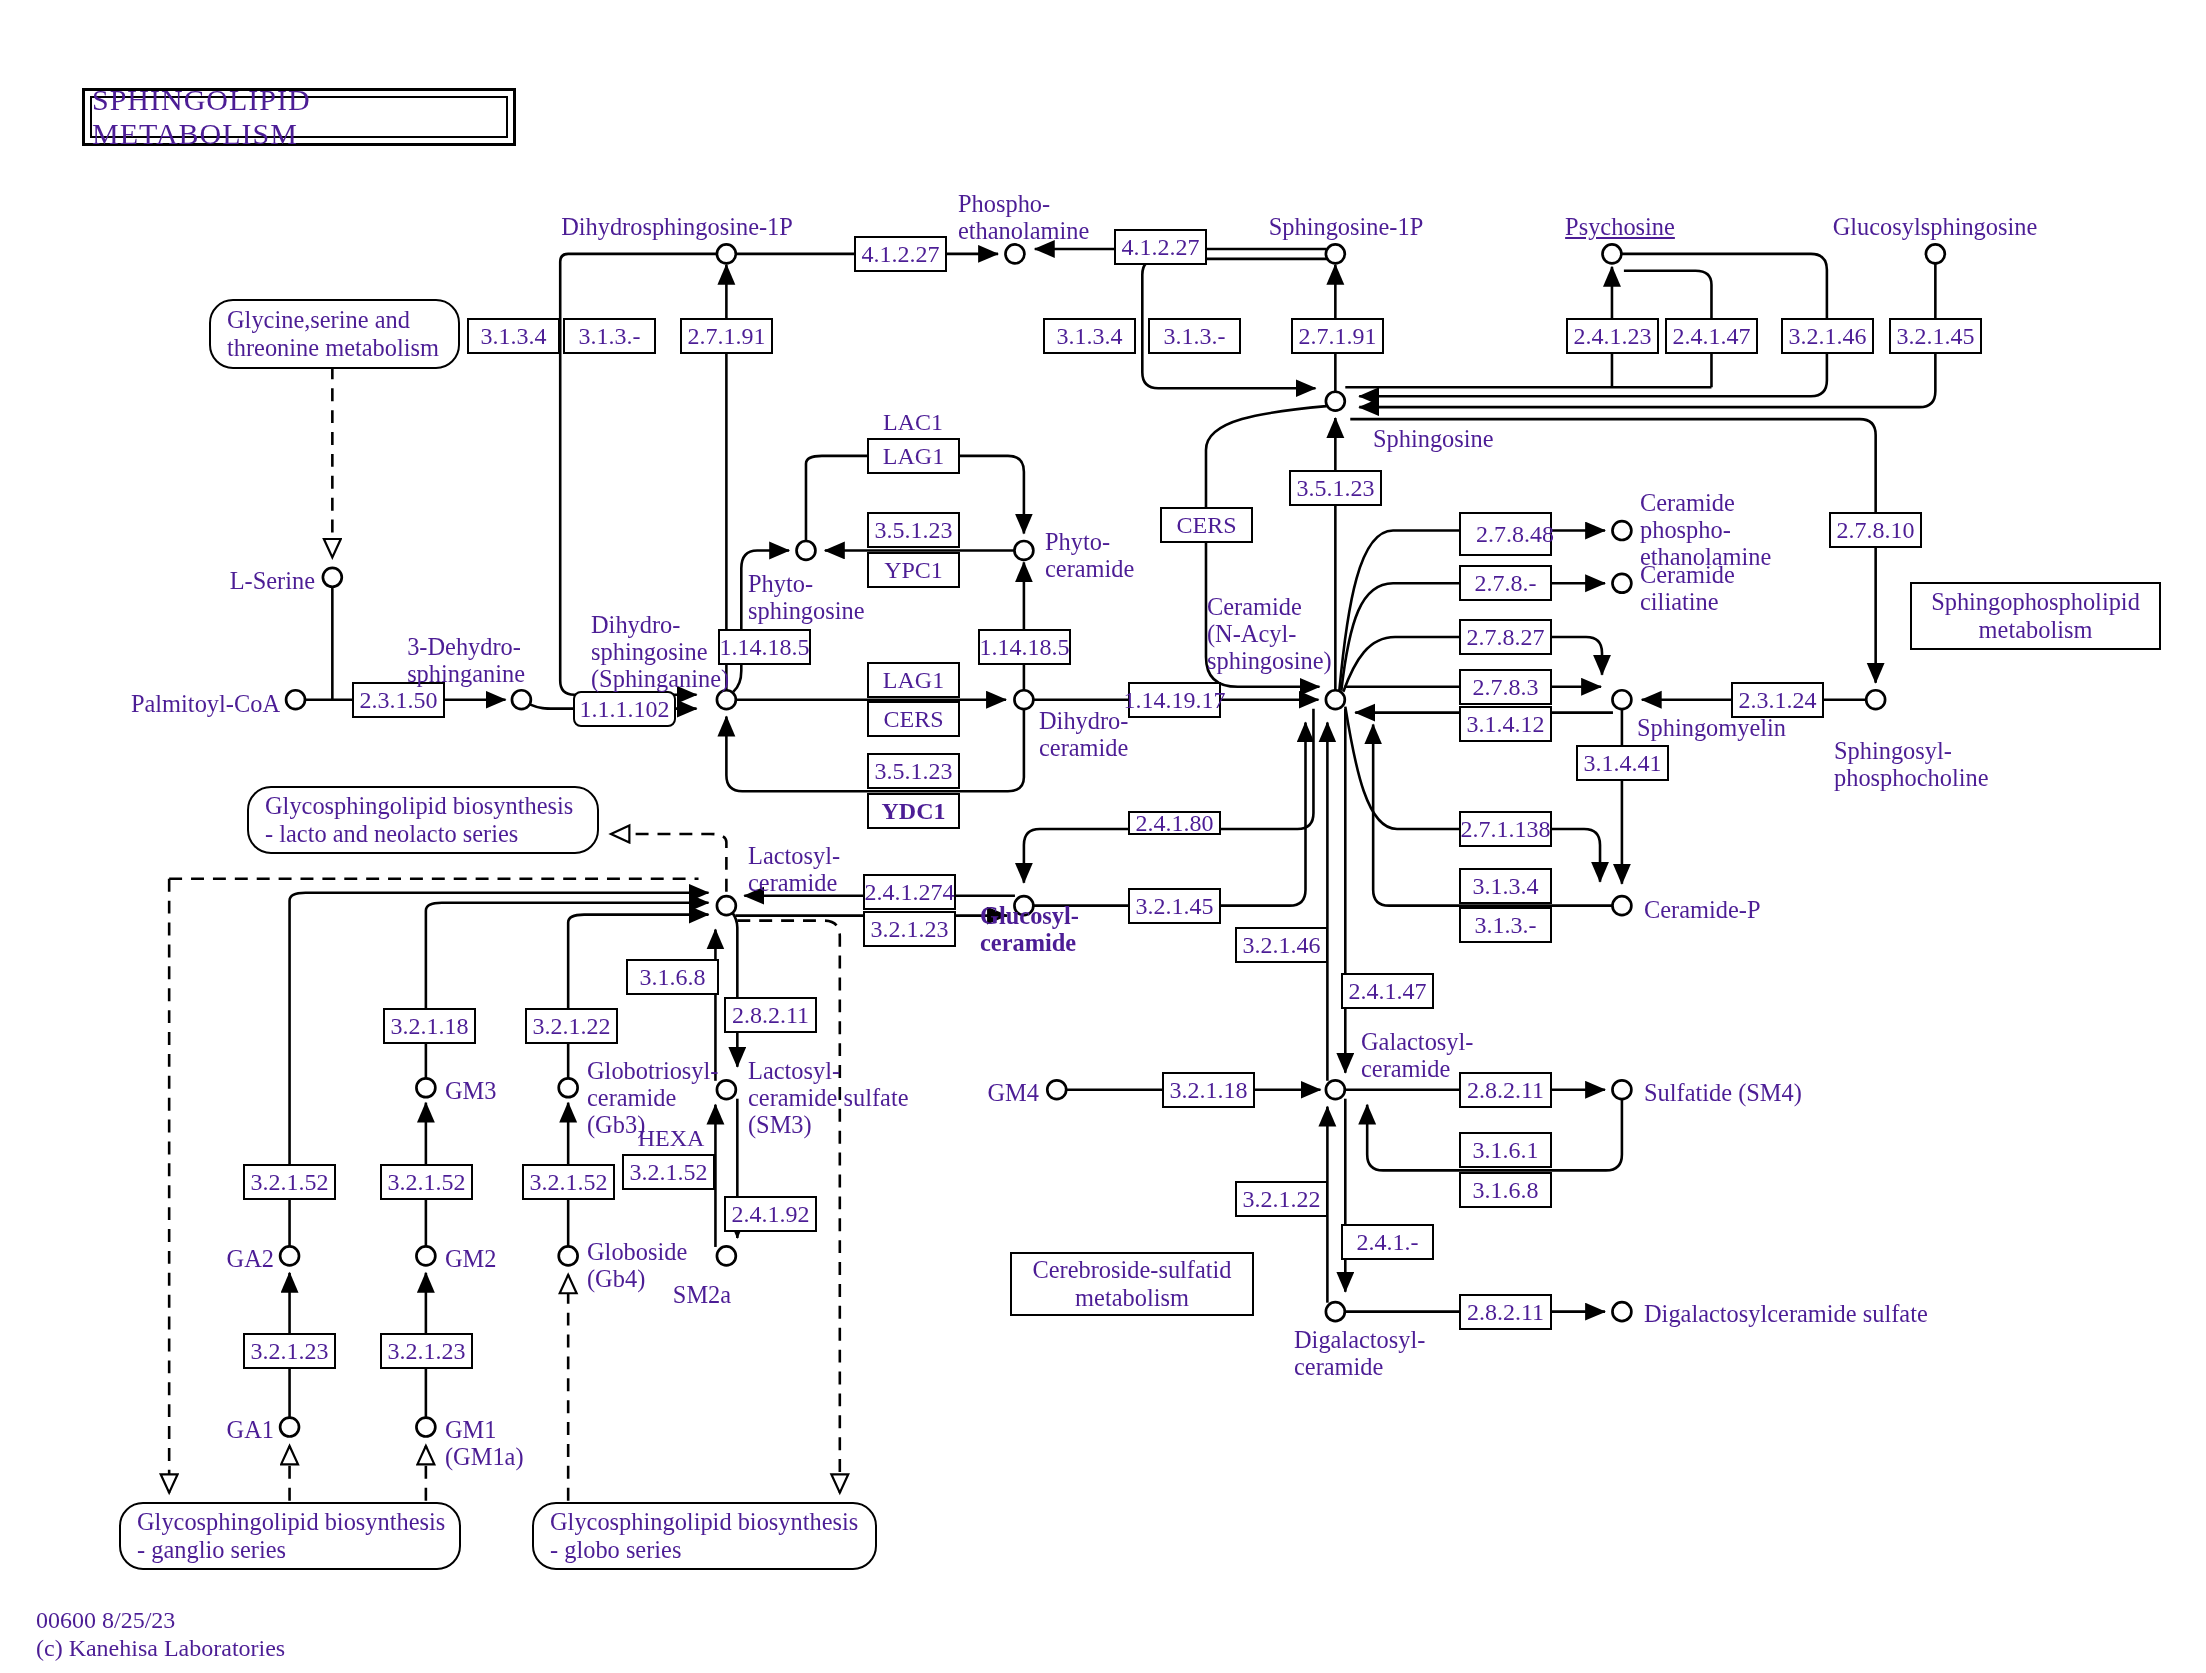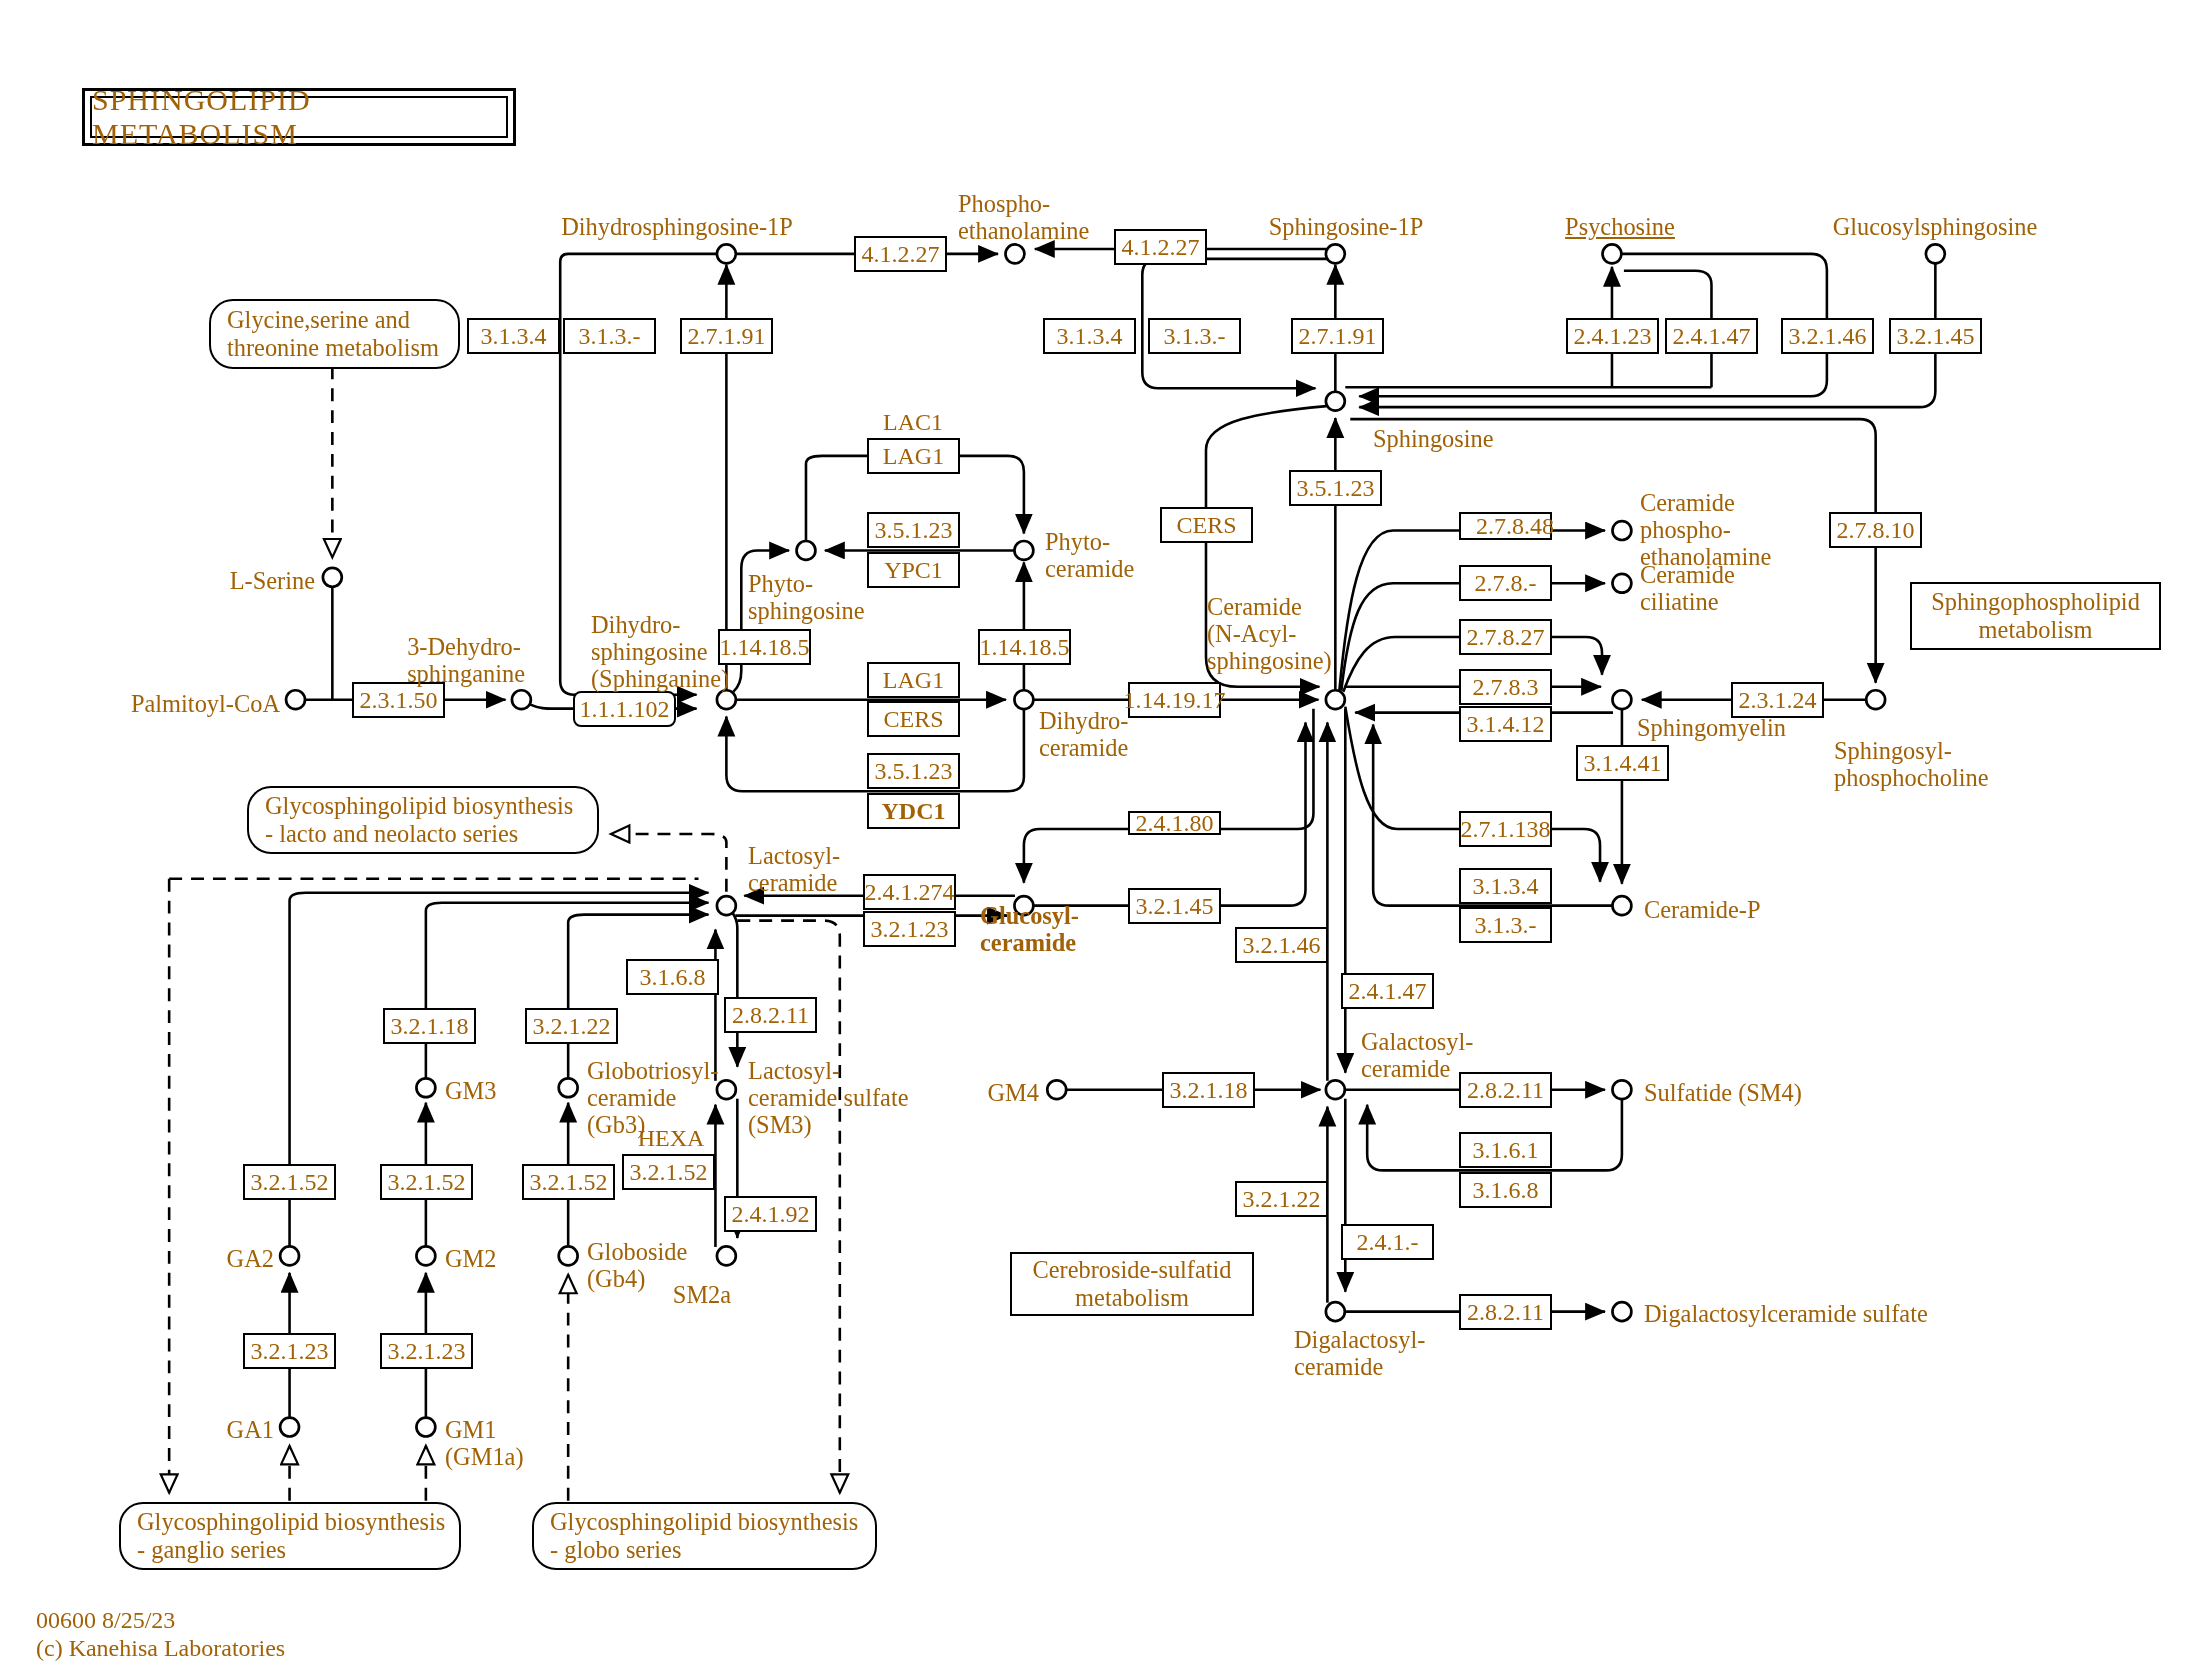--- a/index.html
+++ b/index.html
@@ -1,18 +1,18 @@
 <!DOCTYPE html>
 <html><head>
 <meta charset="utf-8">
 <style>
   html,body{margin:0;padding:0;background:#888;}
   #canvas{
     position:relative;width:2207px;height:1674px;background:#ffffff;
-    font-family:"Liberation Serif","DejaVu Serif",serif;color:#a16207;overflow:hidden;
+    font-family:"Liberation Serif","DejaVu Serif",serif;color:#4c1d95;overflow:hidden;
   }
   #edges{position:absolute;left:0;top:0;z-index:1;}
   .enzyme{
     position:absolute;z-index:3;box-sizing:border-box;
     border:2.6px solid #000;background:#fff;
     display:flex;align-items:center;justify-content:center;
     font-size:24px;white-space:nowrap;
   }
   .genetext{
     position:absolute;z-index:3;transform:translate(-50%,-50%);
@@ -187,21 +187,21 @@
     <div class="enzyme" style="left: 867px; top: 438px; width: 93px; height: 36px;">LAG1</div>
     <div class="enzyme" style="left: 867px; top: 512px; width: 93px; height: 36px;">3.5.1.23</div>
     <div class="enzyme" style="left: 867px; top: 552px; width: 93px; height: 36px;">YPC1</div>
     <div class="enzyme" style="left: 718px; top: 629px; width: 93px; height: 36px;">1.14.18.5</div>
     <div class="enzyme" style="left: 978px; top: 629px; width: 93px; height: 36px;">1.14.18.5</div>
     <div class="enzyme" style="left: 867px; top: 662px; width: 93px; height: 36px;">LAG1</div>
     <div class="enzyme" style="left: 867px; top: 701px; width: 93px; height: 36px;">CERS</div>
     <div class="enzyme" style="left: 1128px; top: 682px; width: 93px; height: 36px;">1.14.19.17</div>
     <div class="enzyme" style="left: 867px; top: 753px; width: 93px; height: 36px;">3.5.1.23</div>
     <div class="enzyme" style="left: 867px; top: 793px; width: 93px; height: 36px; font-weight: bold;">YDC1</div>
-    <div class="enzyme" style="left: 1459px; top: 512px; width: 93px; height: 28px; padding-left: 19px;">2.7.8.48</div>
+    <div class="enzyme" style="left: 1459px; top: 512px; width: 93px; height: 44px; padding-left: 19px;">2.7.8.48</div>
     <div class="enzyme" style="left: 1459px; top: 565px; width: 93px; height: 36px;">2.7.8.-</div>
     <div class="enzyme" style="left: 1459px; top: 619px; width: 93px; height: 36px;">2.7.8.27</div>
     <div class="enzyme" style="left: 1459px; top: 669px; width: 93px; height: 36px;">2.7.8.3</div>
     <div class="enzyme" style="left: 1459px; top: 706px; width: 93px; height: 36px;">3.1.4.12</div>
     <div class="enzyme" style="left: 1731px; top: 682px; width: 93px; height: 36px;">2.3.1.24</div>
     <div class="enzyme" style="left: 1829px; top: 512px; width: 93px; height: 36px;">2.7.8.10</div>
     <div class="enzyme" style="left: 1576px; top: 745px; width: 93px; height: 36px;">3.1.4.41</div>
     <div class="enzyme" style="left: 1459px; top: 811px; width: 93px; height: 36px;">2.7.1.138</div>
     <div class="enzyme" style="left: 1459px; top: 868px; width: 93px; height: 36px;">3.1.3.4</div>
     <div class="enzyme" style="left: 1459px; top: 907px; width: 93px; height: 36px;">3.1.3.-</div>

